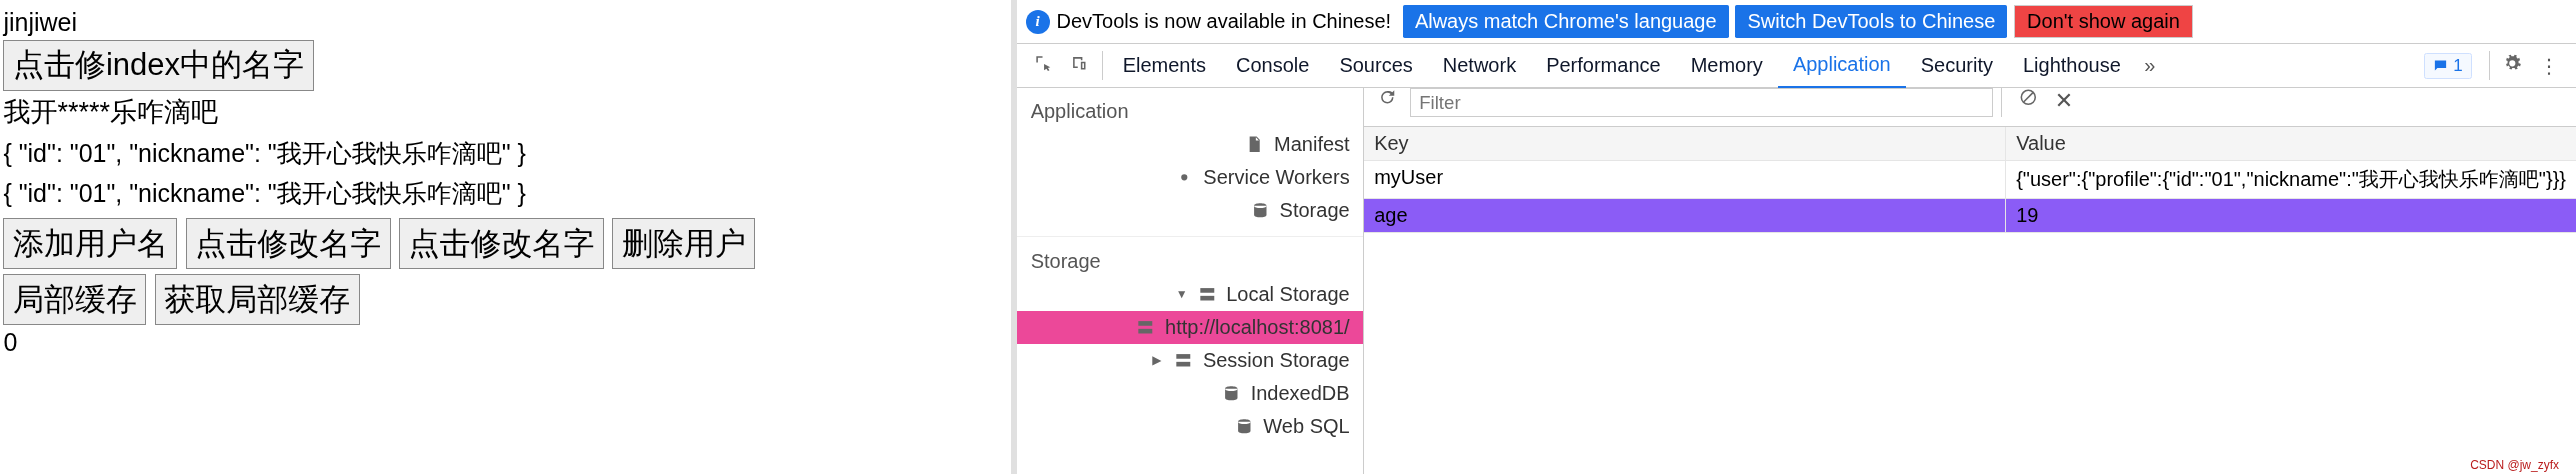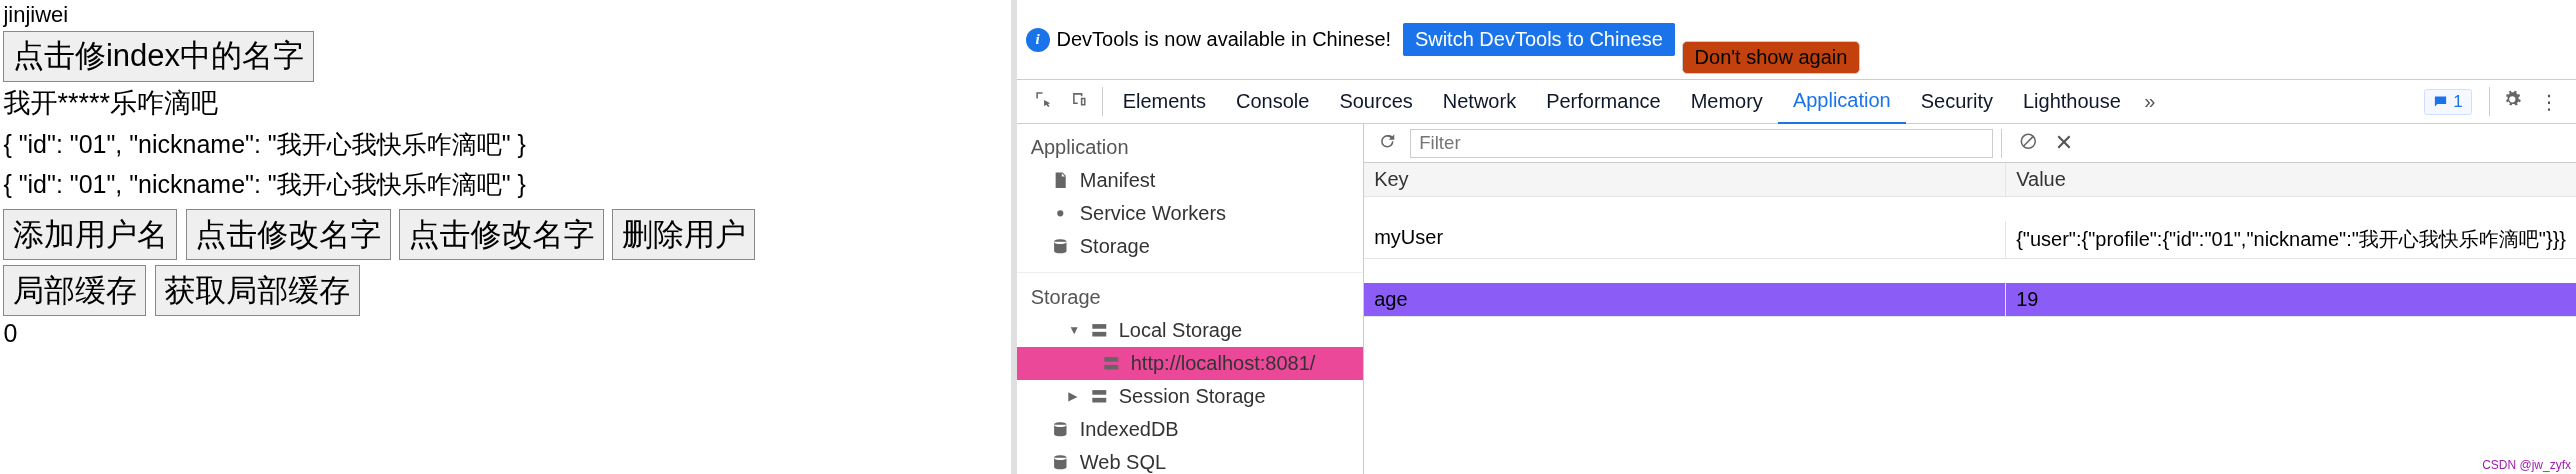--- a/index.html
+++ b/index.html
@@ -1,68 +1,68 @@
 <!DOCTYPE html>
 <html style="font-size:13.5px"><head>
 <meta charset="utf-8">
 <style>
 * { margin: 0; padding: 0; box-sizing: border-box; font-family: Arial, "Microsoft YaHei", sans-serif; }
 body { display: flex; width: 2576px; height: 475px; background: #fff; font-size: 24px; }
 .left-panel { width: 1045px; padding: 1.7px 3.4px; border-right: 6.8px solid #e0e0e0; }
-.left-panel .username { font-size: 22px; margin-bottom: 1.7px; }
+.left-panel .username { font-size: 25px; margin-bottom: 1.7px; margin-top: 6px; }
 .left-panel button { font-size: 31px; padding: 3.4px 8.5px; background: #efefef; border: 1.7px solid #888; font-family: inherit; margin: 1.7px 1.7px 1.7px 0; }
 .left-panel .text-line { font-size: 27px; margin: 1.7px 0; }
 .left-panel .obj-line { font-size: 25px; margin: 6.8px 0; }
 .left-panel .btn-row { margin: 1.7px 0; }
 .left-panel .zero { font-size: 25px; margin-top: 1.7px; }
 
 .right-panel { flex: 1; display: flex; flex-direction: column; font-size: 20px; position: relative; }
 .banner { display: flex; align-items: center; gap: 6.8px; padding: 5px 8.5px; border-bottom: 0.8px solid #ccc; font-size: 20px; }
 .info-icon { width: 24px; height: 24px; border-radius: 50%; background: #1a73e8; color: #fff; display: inline-flex; align-items: center; justify-content: center; font-weight: bold; font-style: italic; font-size: 15px; font-family: serif; }
 .banner .msg { margin-right: 5px; }
 .banner .blue-btn { background: #1a73e8; color: #fff; border: none; padding: 5px 12px; font-size: 20px; border-radius: 1.7px; }
-.banner .plain-btn { background: #c2410c; border: 0.8px solid #ccc; padding: 4.2px 12px; font-size: 20px; border-radius: 5px; margin-top: 36px; }
+.banner .plain-btn { background: #ef4444; border: 0.8px solid #ccc; padding: 4.2px 12px; font-size: 20px; border-radius: 0; }
 
 .toolbar { display: flex; align-items: center; border-bottom: 0.8px solid #ccc; height: 44px; padding: 0 8.5px; font-size: 20px; color: #333; }
 .toolbar .tb-icon { padding: 0 8.5px; color: #666; font-size: 18.6px; }
 .toolbar .divider { width: 0.8px; height: 29px; background: #ccc; margin: 0 5px; }
 .toolbar .tab { padding: 0 15px; height: 44px; display: flex; align-items: center; color: #0f172a; cursor: pointer; }
 .toolbar .tab.active { color: #1a73e8; border-bottom: 2.5px solid #1a73e8; }
 .toolbar .spacer { flex: 1; }
 .toolbar .msg-badge { display: flex; align-items: center; gap: 5px; background: #f5f9ff; border: 0.8px solid #cfe0ff; border-radius: 2.5px; padding: 1.7px 8.5px; color: #1a73e8; margin-right: 12px; font-size: 17px; }
 .toolbar .gear, .toolbar .dots, .toolbar .more { color: #555; padding: 0 8.5px; font-size: 20px; }
 
 .panes { display: flex; flex: 1; overflow: hidden; }
 .sidebar { width: 347px; border-right: 0.8px solid #ccc; font-size: 20px; color: #333; padding-top: 6.8px; overflow: hidden; }
 .sidebar .group-label { padding: 5px 13.5px; color: #555; }
-.sidebar .item { display: flex; align-items: center; gap: 10px; padding: 5px 13.5px 5px 34px; cursor: pointer; }
+.sidebar .item { display: flex; align-items: center; gap: 10px; padding: 5px 13.5px 5px 34px; cursor: pointer; justify-content: flex-end; }
 .sidebar .item.level2 { padding-left: 51px; }
 .sidebar .item.level3 { padding-left: 85px; }
 .sidebar .item.selected { background: #ec4899; }
 .sidebar .tri { font-size: 12px; color: #666; width: 12px; display: inline-block; }
 .sidebar .ic { color: #666; font-size: 17px; width: 18.6px; display: inline-flex; justify-content: center; }
 .sidebar .sep { height: 0.8px; background: #eee; margin: 8.5px 0; }
 
 .content { flex: 1; display: flex; flex-direction: column; }
-.filter-bar { display: flex; align-items: center; border-bottom: 0.8px solid #ccc; height: 39px; }
+.filter-bar { display: flex; border-bottom: 0.8px solid #ccc; height: 39px; }
 .filter-bar .refresh { padding: 0 13.5px; color: #555; font-size: 20px; }
 .filter-bar input { flex: 0 0 583px; border: 0.8px solid #ccc; font-size: 18.6px; padding: 3.4px 8.5px; height: 29px; }
 .filter-bar .divider2 { width: 0.8px; height: 29px; background: #ccc; margin: 0 8.5px; }
 .filter-bar .ban { padding: 0 8.5px; color: #555; font-size: 20px; }
 .filter-bar .close { padding: 0 8.5px; color: #555; font-size: 22px; }
 
-.grid { display: flex; flex-direction: column; flex: 1; font-size: 20px; gap: 24px; }
+.grid { display: flex; flex-direction: column; flex: 1; font-size: 20px; }
 .grid .row { display: flex; border-bottom: 0.8px solid #e5e5e5; }
 .grid .row.header { background: #f5f5f5; color: #333; }
 .grid .row.alt { background: #8b5cf6; }
 .grid .cell { padding: 5px 10px; overflow: hidden; white-space: nowrap; text-overflow: ellipsis; }
 .grid .cell.key { width: 642px; border-right: 0.8px solid #e5e5e5; }
 .grid .cell.val { flex: 1; }
 
-.watermark { position: absolute; right: 5px; bottom: 3.4px; font-size: 12px; color: #a21caf; }
+.watermark { position: absolute; right: 17px; bottom: 3.4px; font-size: 12px; color: #b91c1c; }
 
 svg.ic-svg { width: 18.6px; height: 18.6px; fill: #666; }
 </style>
 </head>
 <body>
 
 <div class="left-panel">
   <div class="username">jinjiwei</div>
   <button>点击修index中的名字</button>
   <div class="text-line">我开*****乐咋滴吧</div>
@@ -79,20 +79,21 @@
     <button>获取局部缓存</button>
   </div>
   <div class="zero">0</div>
 </div>
 
 <div class="right-panel">
 
   <div class="banner">
     <span class="info-icon">i</span>
     <span class="msg">DevTools is now available in Chinese!</span>
+    <button class="blue-btn">Always match Chrome's language</button>
     <button class="blue-btn">Switch DevTools to Chinese</button>
     <button class="plain-btn">Don't show again</button>
   </div>
 
   <div class="toolbar">
     <span class="tb-icon">
       <svg class="ic-svg" viewBox="0 0 24 24">
           <path d="M3 3h8v2H5v6H3V3zm10 10l8 4-3 1 2 3-2 1-2-3-3 2V13z"></path>
         </svg>
     </span>

